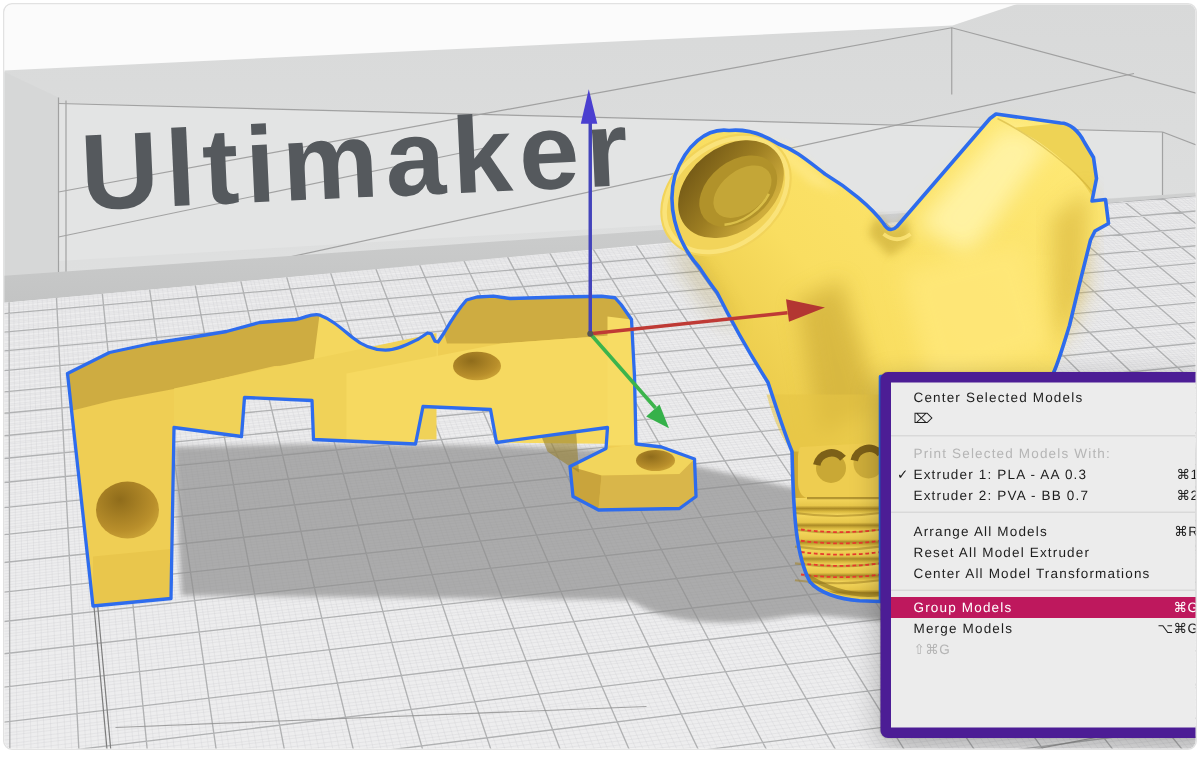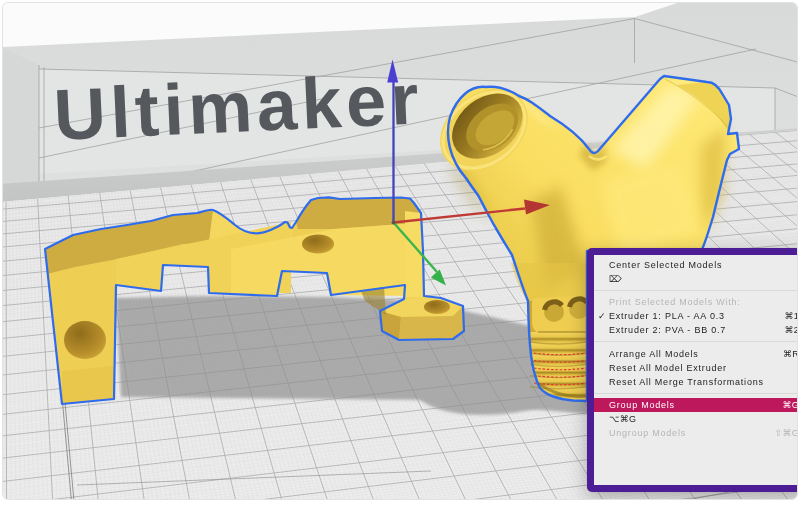--- a/index.html
+++ b/index.html
@@ -196,27 +196,27 @@
       </div>
 <div class="sep"></div>
 <div class="mi ">
         <span class="lab">Arrange All Models</span>
         <span class="sc">⌘R</span>
       </div>
 <div class="mi ">
         <span class="lab">Reset All Model Extruder</span>
       </div>
 <div class="mi ">
-        <span class="lab">Reset All Merge Transformations</span>
+        <span class="lab">Center All Model Transformations</span>
       </div>
 <div class="sep"></div>
 <div class="mi hl">
         <span class="lab">Group Models</span>
         <span class="sc">⌘G</span>
       </div>
 <div class="mi ">
+        <span class="lab">Merge Models</span>
         <span class="sc">⌥⌘G</span>
       </div>
 <div class="mi dis">
-        <span class="lab">Ungroup Models</span>
         <span class="sc">⇧⌘G</span>
       </div>
 </div>
 </div>
 </body></html>

